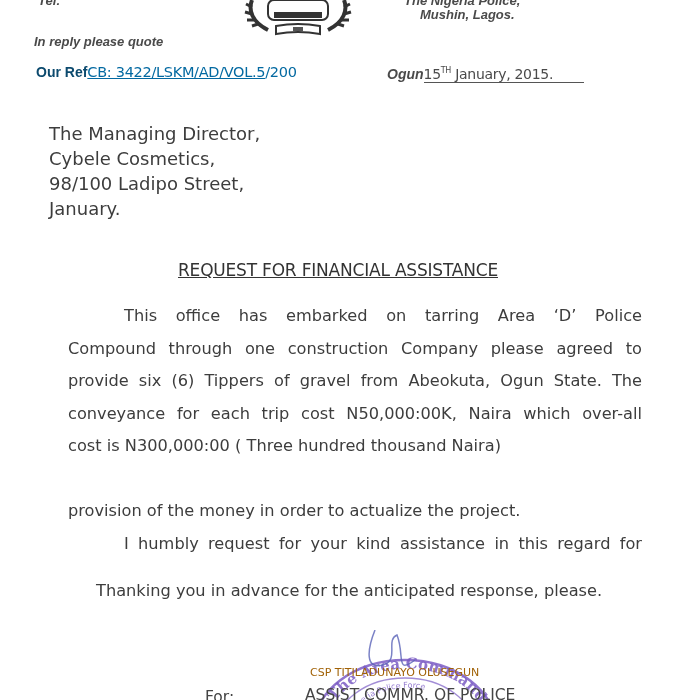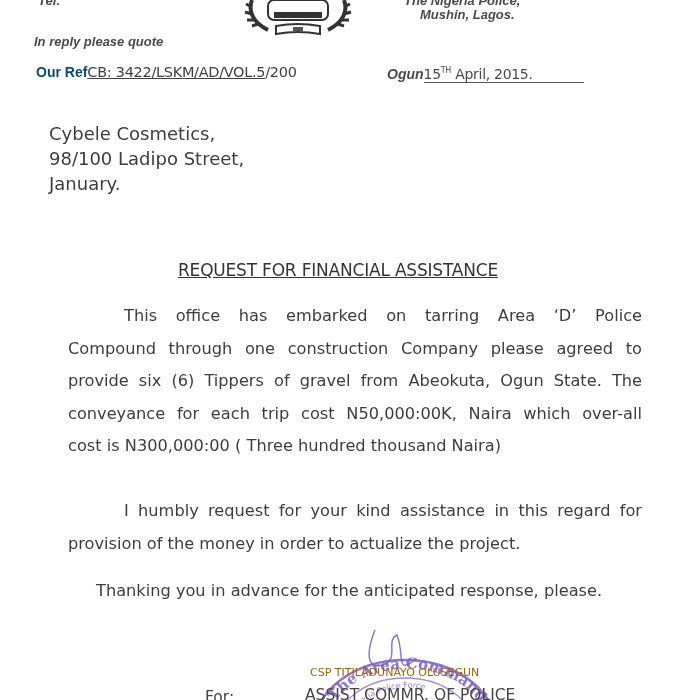--- a/index.html
+++ b/index.html
@@ -13,21 +13,21 @@
     font-family: "Liberation Sans", sans-serif; font-weight: bold; font-style: italic;
     font-size: 13px; color: #4a4a4a;
   }
   #tel { left: 38px; top: -7px; }
   #reply { left: 34px; top: 34px; }
   #addr-line1 { left: 404px; top: -7px; }
   #addr-line2 { left: 420px; top: 7px; }
 
   #ref-row { left: 36px; top: 63px; font-size: 15px; }
   #ref-label { font-family: "Liberation Sans", sans-serif; font-weight: bold; font-size: 14px; color:#0c4a6e; }
-  #ref-value { font-family: "DejaVu Sans", sans-serif; font-size: 14.5px; color:#404040; letter-spacing: -0.3px; }
+  #ref-value { font-family: "DejaVu Sans", sans-serif; font-size: 14.5px; color:#0369a1; letter-spacing: -0.3px; }
   #ref-value .ul { text-decoration: underline; text-decoration-thickness: 1px; }
 
   #date-row { left: 387px; top: 63px; }
   #date-label { font-family: "Liberation Sans", sans-serif; font-weight: bold; font-style: italic; font-size: 14px; color:#4a4a4a; }
   #date-value { display:inline-block; width: 160px; border-bottom: 1px solid #555; font-size: 14px; color:#4a4a4a; letter-spacing:-0.3px; line-height: 16px; }
   #date-value sup { font-size: 8px; }
 
   
   #crest { left: 238px; top: 0px; width: 120px; height: 38px; }
 
@@ -66,42 +66,43 @@
   <rect x="36" y="12" width="48" height="6" fill="#333"></rect>
   <path d="M38 26 Q60 22 82 26 L82 34 Q60 30 38 34 Z" fill="#fff" stroke="#333" stroke-width="2"></path>
   <rect x="55" y="27" width="10" height="4" fill="#555"></rect>
 </svg>
 
 <div class="abs" id="ref-row">
   <span id="ref-label">Our Ref</span><span id="ref-value"><span class="ul">CB: 3422/LSKM/AD/VOL.5</span><span>/200</span></span>
 </div>
 
 <div class="abs" id="date-row">
-  <span id="date-label">Ogun</span><span id="date-value"><span>15</span><sup>TH</sup><span> April, 2015.</span></span>
+  <span id="date-label">Ogun</span><span id="date-value"><span>15</span><sup>TH</sup><span> January, 2015.</span></span>
 </div>
 
 <div class="abs" id="recipient">
+  <div>The Managing Director,</div>
   <div>Cybele Cosmetics,</div>
   <div>98/100 Ladipo Street,</div>
   <div>January.</div>
 </div>
 
 <div class="abs" id="subject">REQUEST FOR FINANCIAL ASSISTANCE</div>
 
 <div class="abs para" id="para1">
   <span class="line indent">This office has embarked on tarring Area ‘D’ Police</span>
   <span class="line">Compound through one construction Company please agreed to</span>
   <span class="line">provide six (6) Tippers of gravel from Abeokuta, Ogun State. The</span>
   <span class="line">conveyance for each trip cost N50,000:00K,  Naira which over-all</span>
   <span class="line last">cost is N300,000:00 ( Three hundred thousand Naira)</span>
 </div>
 
 <div class="abs para" id="para2">
+  <span class="line last">provision of the money in order to actualize the project.</span>
   <span class="line indent">I humbly request for your kind assistance in this regard for</span>
-  <span class="line last">provision of the money in order to actualize the project.</span>
 </div>
 
 <div class="abs" id="thanks">Thanking you in advance for the anticipated response, please.</div>
 
 <svg class="abs" id="stamp" viewBox="0 0 200 120">
   <defs>
     <path id="stampArc" d="M22 95 A80 60 0 0 1 178 80"></path>
     <path id="stampArcInner" d="M45 100 A58 42 0 0 1 160 92"></path>
   </defs>
   <ellipse cx="100" cy="100" rx="92" ry="70" fill="none" stroke="#7b5cc4" stroke-width="2.5" opacity="0.85"></ellipse>

